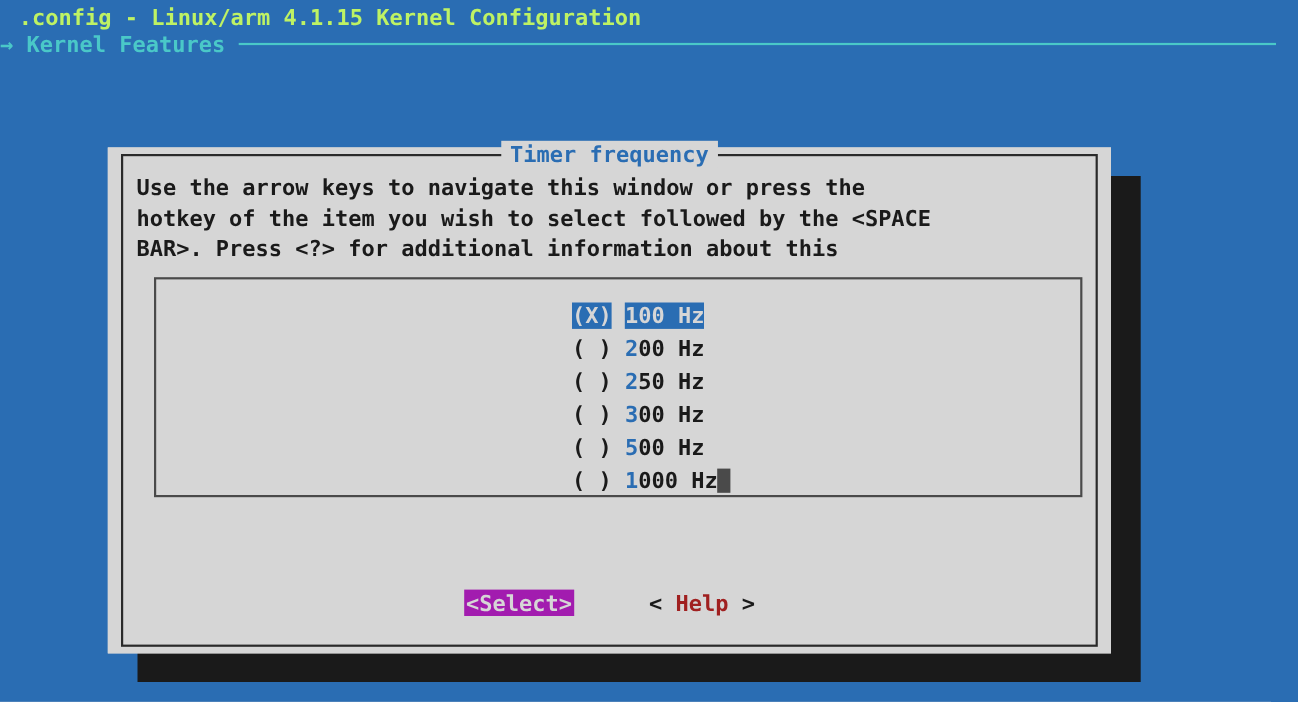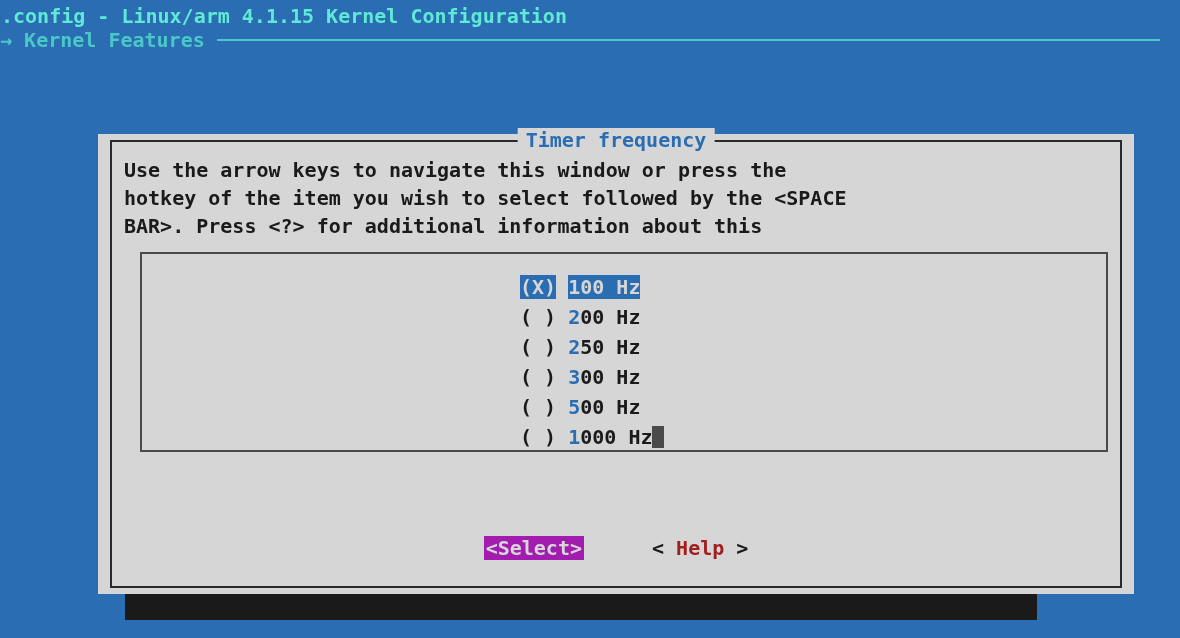--- a/index.html
+++ b/index.html
@@ -10,22 +10,22 @@
     body {
       font-family: 'DejaVu Sans Mono', 'Courier New', monospace;
       font-size: 20px;
       background: #2a6db3;
       width: 1180px;
       height: 638px;
       overflow: hidden;
       font-weight: bold;
     }
     .title-line {
-      color: #5eead4;
-      padding: 4px 4px 0 1px;
+      color: #bef264;
+      padding: 4px 4px 0 17px;
       white-space: pre;
     }
     .breadcrumb-line {
       color: #4ac8c8;
       padding: 0 0;
       white-space: pre;
       position: relative;
     }
     .breadcrumb-line .arrow {
       color: #4ac8c8;
@@ -42,21 +42,21 @@
       top: 160px;
       left: 125px;
       width: 912px;
       height: 460px;
       background: #1a1a1a;
     }
     .dialog-box {
       position: absolute;
       top: 134px;
       left: 98px;
-      width: 1036px;
+      width: 912px;
       height: 460px;
       background: #d6d6d6;
       border: 2px solid #d6d6d6;
     }
     .dialog-border {
       position: absolute;
       top: 4px;
       left: 10px;
       right: 10px;
       bottom: 4px;

